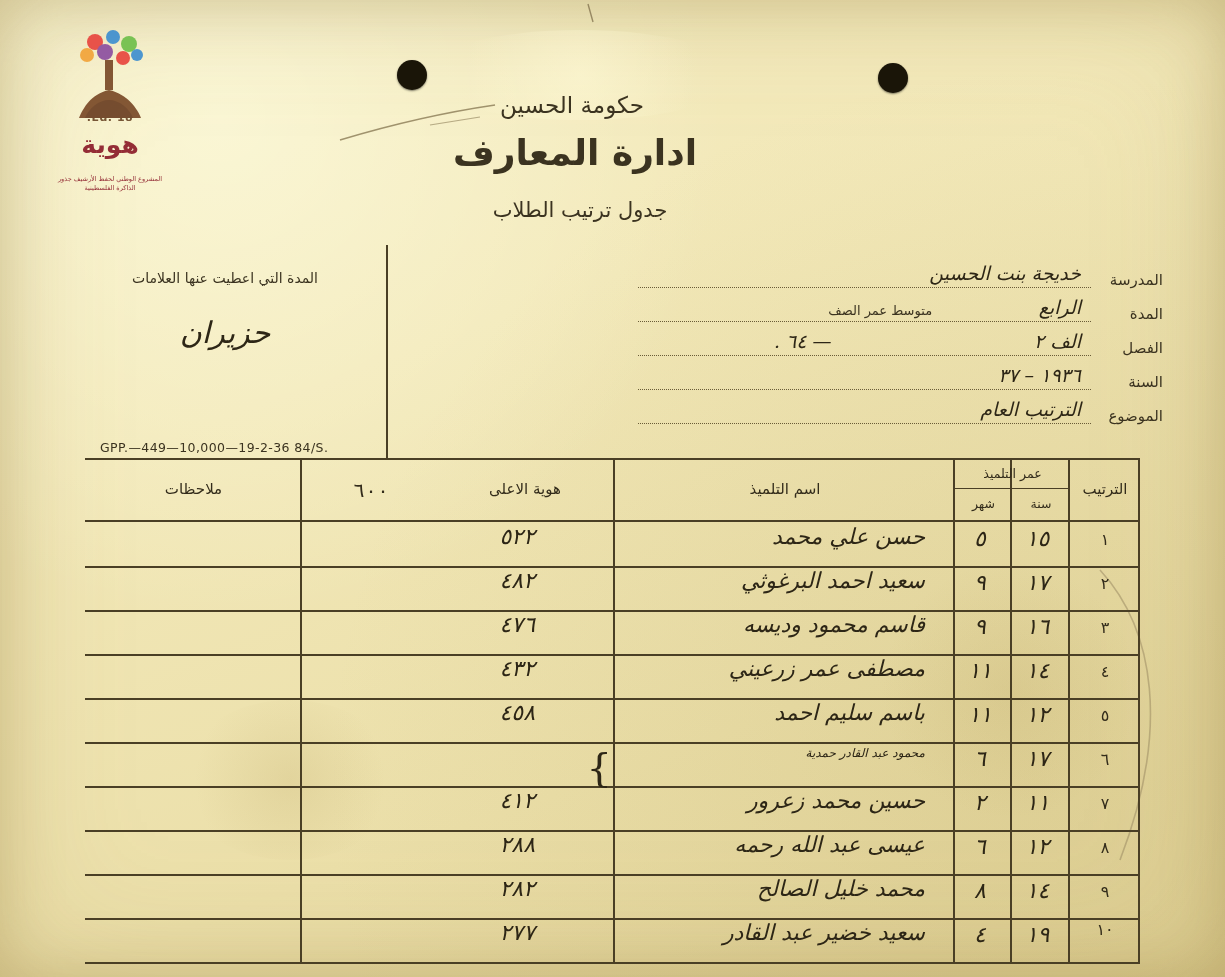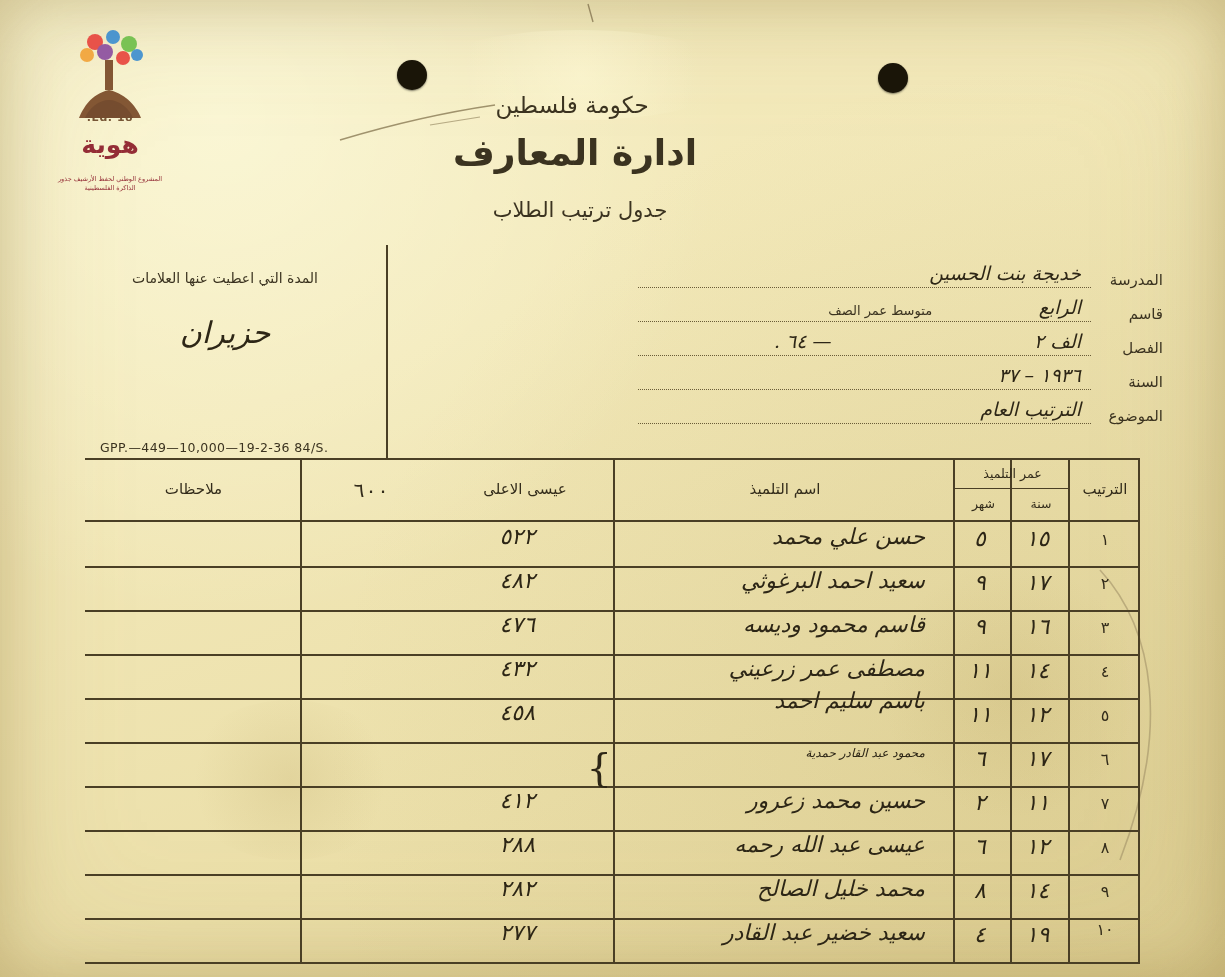--- a/index.html
+++ b/index.html
@@ -165,42 +165,42 @@
           <path d="M30 96 C 34 86, 44 78, 54 78 C 64 78, 74 86, 78 96 Z" fill="#6b3f22"></path>
         </g>
       </svg>
     </div>
     <div class="lbl">Ed. 18.</div>
     <div class="ar">هوية</div>
     <div class="sub">المشروع الوطني لحفظ الأرشيف
 جذور الذاكرة الفلسطينية</div>
   </div>
 
-  <div class="hdr" id="hdr-gov">حكومة فلسطين</div>
+  <div class="hdr" id="hdr-gov">حكومة الحسين</div>
   <div class="hdr" id="hdr-dept">ادارة المعارف</div>
   <div class="hdr" id="hdr-sub">جدول ترتيب الطلاب</div>
 
   <div id="notes-left">
     <div class="title">المدة التي اعطيت عنها العلامات</div>
     <div class="hand">حزيران</div>
   </div>
   <div id="gpp">GPP.—449—10,000—19-2-36 84/S.</div>
   <div id="divider"></div>
 
   <div id="form-right">
 
     <div class="frow">
       <div class="flabel">المدرسة</div>
       <div class="fdots">
         <span class="fval">خديجة بنت الحسين</span>
       </div>
     </div>
 
     <div class="frow">
-      <div class="flabel">قاسم</div>
+      <div class="flabel">المدة</div>
       <div class="fdots">
         <span class="fval">الرابع</span>
         <span class="fval mid small" style="font-style:normal;font-family:'DejaVu Sans',sans-serif;font-size:13px;color:#3b3320;">متوسط عمر الصف</span>
       </div>
     </div>
 
     <div class="frow">
       <div class="flabel">الفصل</div>
       <div class="fdots">
         <span class="fval">الف ٢</span>
@@ -246,21 +246,21 @@
     <div class="tline vline" style="right:525px;height:504px;"></div>
     <div class="tline vline" style="right:838px;height:504px;"></div>
 
     <div class="tline" style="right:70px;top:30px;width:115px;height:1.4px;"></div>
 
     <div class="th" style="right:0px;top:22px;width:70px;">الترتيب</div>
     <div class="th" style="right:70px;top:8px;width:115px;font-size:12.5px;">عمر التلميذ</div>
     <div class="th" style="right:70px;top:38px;width:58px;font-size:12.5px;">سنة</div>
     <div class="th" style="right:128px;top:38px;width:57px;font-size:12.5px;margin-left:36px;">شهر</div>
     <div class="th" style="right:185px;top:22px;width:340px;">اسم التلميذ</div>
-    <div class="th" style="right:555px;top:22px;width:120px;">عيسى الاعلى</div>
+    <div class="th" style="right:555px;top:22px;width:120px;">هوية الاعلى</div>
     <div class="th" style="right:724px;top:20px;width:90px;font-size:20px;font-family:Liberation Mono, monospace;">٦٠٠</div>
     <div class="th" style="right:838px;top:22px;width:217px;">ملاحظات</div>
 
     <div class="rank" style="right:0px;top:72px;">١</div>
     <div class="cell-hand" style="right:80px;top:68px;width:45px;text-align:center;">١٥</div>
     <div class="cell-hand" style="right:140px;top:68px;width:40px;text-align:center;">٥</div>
     <div class="cell-hand" style="right:215px;top:66px;">حسن علي محمد</div>
     <div class="cell-hand" style="right:605px;top:66px;">٥٢٢</div>
 
     <div class="rank" style="right:0px;top:116px;">٢</div>
@@ -277,21 +277,21 @@
 
     <div class="rank" style="right:0px;top:204px;">٤</div>
     <div class="cell-hand" style="right:80px;top:200px;width:45px;text-align:center;">١٤</div>
     <div class="cell-hand" style="right:140px;top:200px;width:40px;text-align:center;">١١</div>
     <div class="cell-hand" style="right:215px;top:198px;">مصطفى عمر زرعيني</div>
     <div class="cell-hand" style="right:605px;top:198px;">٤٣٢</div>
 
     <div class="rank" style="right:0px;top:248px;">٥</div>
     <div class="cell-hand" style="right:80px;top:244px;width:45px;text-align:center;">١٢</div>
     <div class="cell-hand" style="right:140px;top:244px;width:40px;text-align:center;">١١</div>
-    <div class="cell-hand" style="right:215px;top:230px;">باسم سليم احمد</div>
+    <div class="cell-hand" style="right:215px;top:242px;">باسم سليم احمد</div>
     <div class="cell-hand" style="right:605px;top:242px;">٤٥٨</div>
 
     <div class="rank" style="right:0px;top:292px;">٦</div>
     <div class="cell-hand" style="right:80px;top:288px;width:45px;text-align:center;">١٧</div>
     <div class="cell-hand" style="right:140px;top:288px;width:40px;text-align:center;">٦</div>
     <div class="cell-hand" style="right:215px;top:288px;font-size:12px;">محمود عبد القادر حمدية</div>
 
     <div class="brace" style="right:528px;top:286px;">}</div>
 
     <div class="rank" style="right:0px;top:336px;">٧</div>

